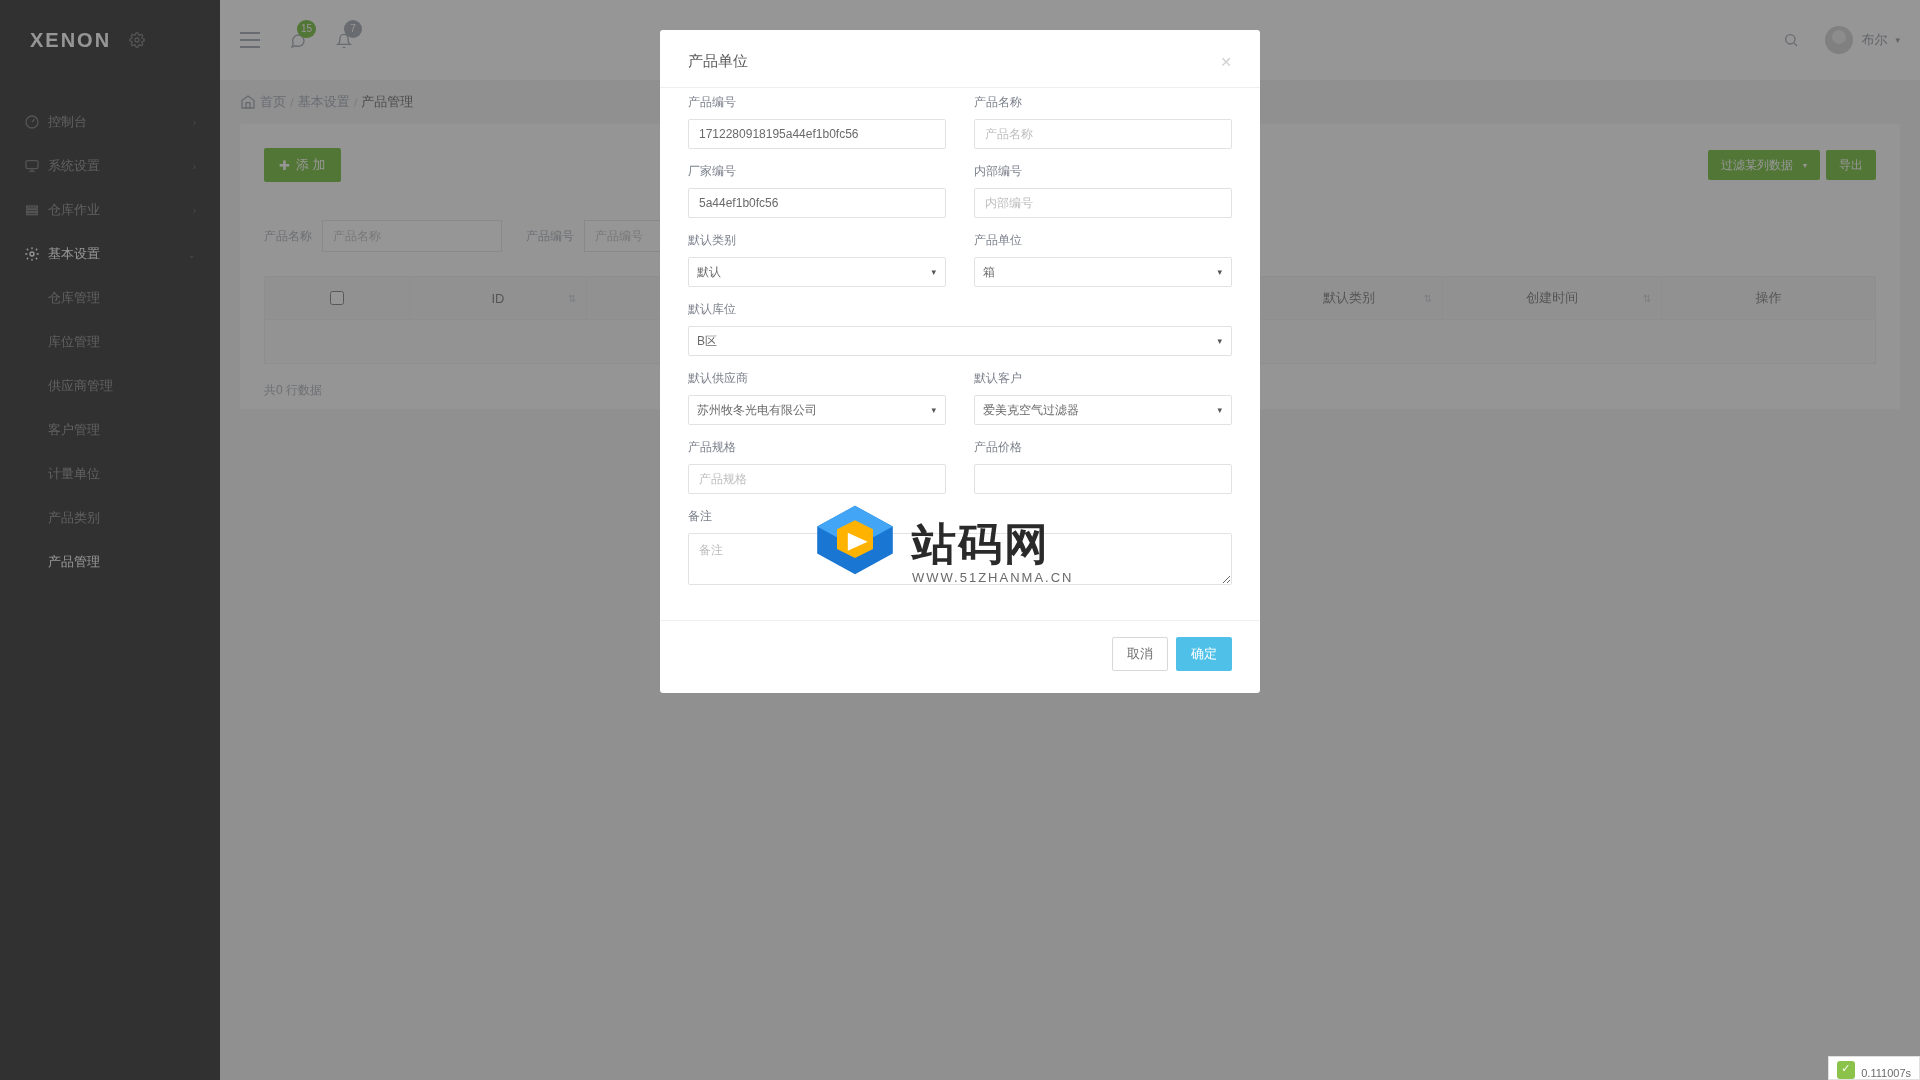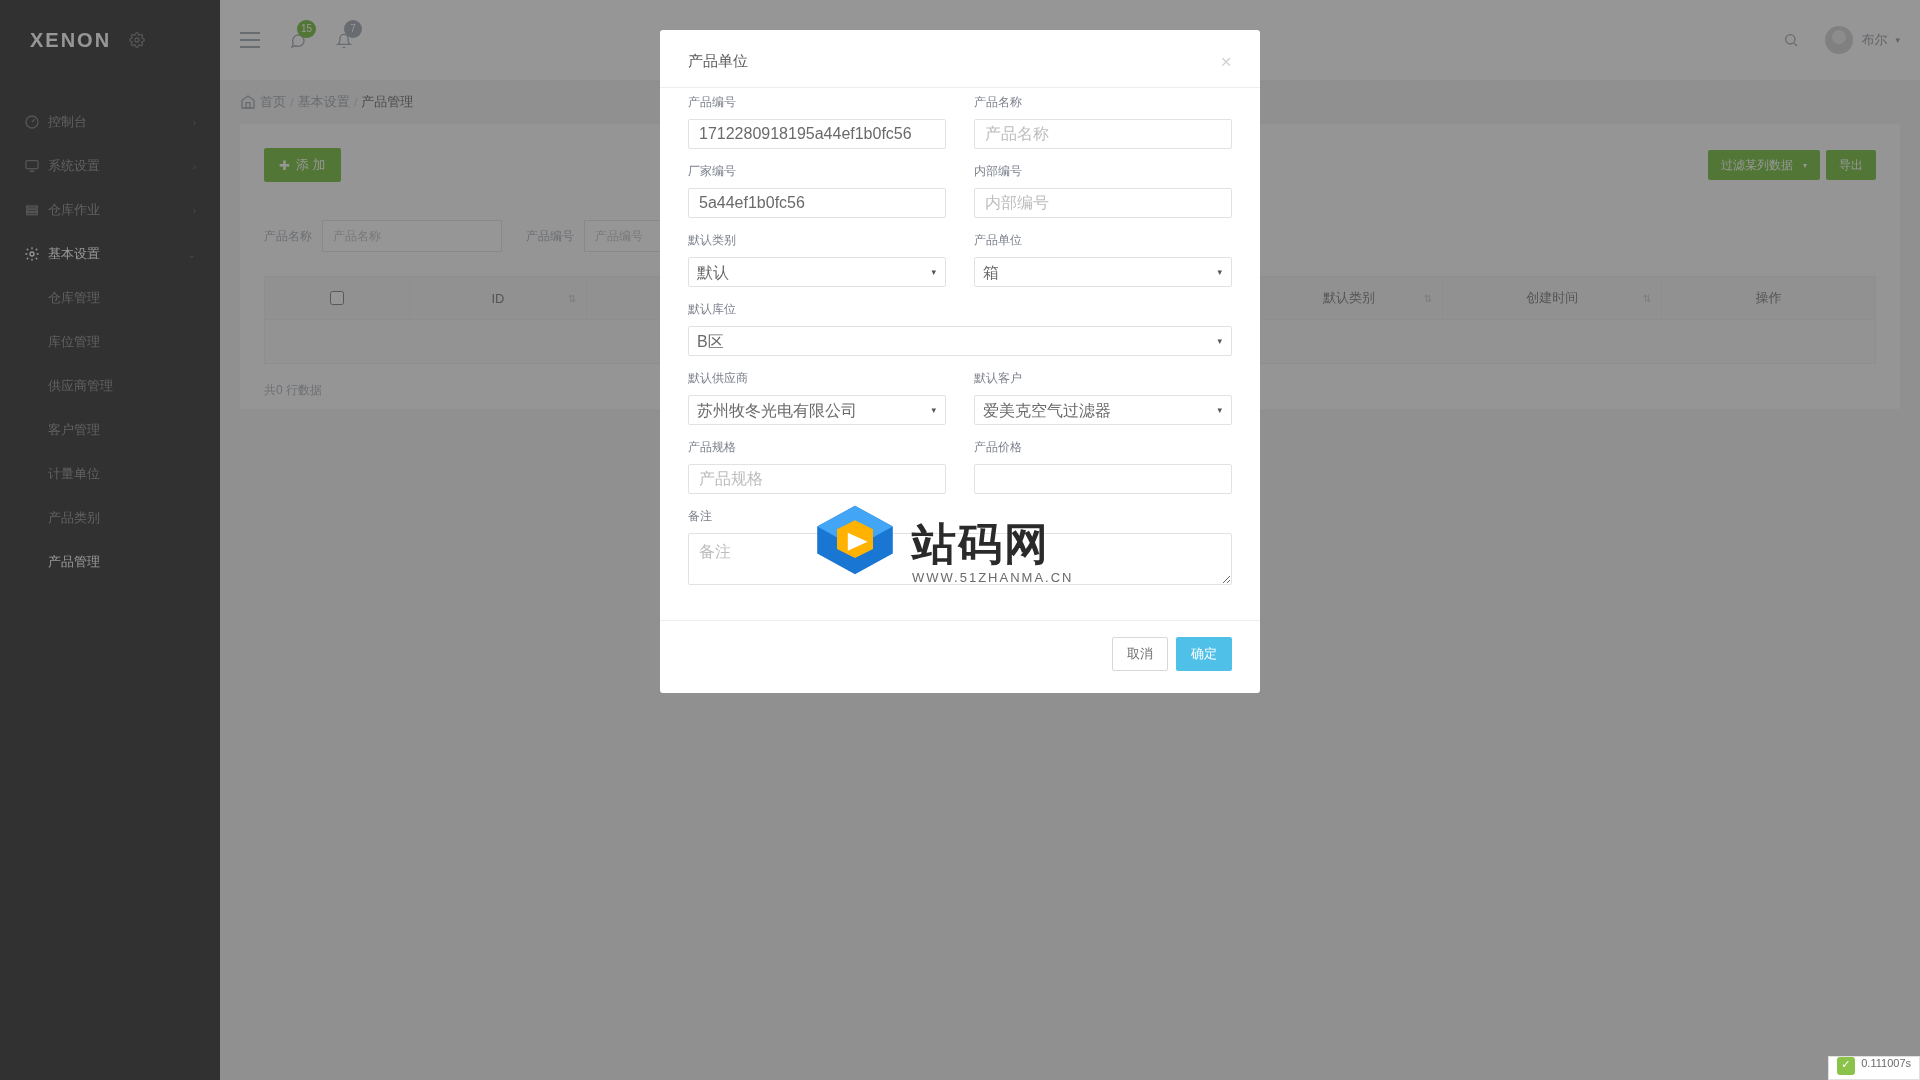--- a/index.html
+++ b/index.html
@@ -81,38 +81,38 @@
 
 .overlay { position: absolute; inset: 0; background: rgba(64,64,64,0.55); }
 .modal { position: absolute; width: 600px; left: 660px; top: 30px; background: #fff; border-radius: 3px; }
 .modal-header { padding: 22px 28px 16px; display: flex; align-items: center; }
 .modal-title { color: #5b5b5b; font-size: 15px; }
 .modal-close { margin-left: auto; color: #cfcfcf; cursor: pointer; font-size: 14px; }
 .modal-body { padding: 6px 28px 18px; border-top: 1px solid #eeeeee; max-height: none; }
 .form-row { display: flex; gap: 28px; margin-bottom: 14px; }
 .form-col { flex: 1; }
 .form-label { color: #7a7f8a; font-size: 12px; margin-bottom: 8px; display: block; }
-.form-input, .form-select, .form-textarea { width: 100%; border: 1px solid #e2e2e2; border-radius: 2px; font-size: 16px; color: #6a6a6a; }
+.form-input, .form-select, .form-textarea { width: 100%; border: 1px solid #e2e2e2; border-radius: 2px; font-size: 12px; color: #6a6a6a; }
 .form-input { height: 30px; padding: 0 10px; }
 .form-input::placeholder, .form-textarea::placeholder { color: #bdbdbd; }
 .form-select { height: 30px; padding: 0 8px; appearance: none; background: #fff; }
 .select-wrap { position: relative; }
 .select-wrap::after { content: "▾"; position: absolute; right: 10px; top: 50%; transform: translateY(-50%); color: #555; font-size: 9px; pointer-events: none; }
 .form-textarea { height: 52px; padding: 8px 10px; resize: vertical; font-family: inherit; }
 .modal-footer { padding: 16px 28px 22px; display: flex; justify-content: flex-end; gap: 8px; border-top: 1px solid #eeeeee; }
 
 
 .watermark { position: absolute; left: 810px; top: 494px; display: flex; align-items: center; pointer-events: none; }
 .wm-shape { width: 90px; height: 90px; position: relative; }
 .wm-text-box { margin-left: 12px; margin-top: 28px; }
 .wm-cn { font-size: 44px; font-weight: 700; color: #2a2a2a; letter-spacing: 2px; line-height: 1; }
 .wm-en { font-size: 13px; color: #6a6a6a; letter-spacing: 2px; margin-top: 4px; }
 
 
-.perf { position: absolute; right: 0; bottom: 0; height: 24px; background: #fff; border: 1px solid #e0e0e0; display: flex; align-items: flex-start; padding: 0 8px; font-size: 11px; color: #6a6a6a; }
+.perf { position: absolute; right: 0; bottom: 0; height: 24px; background: #fff; border: 1px solid #e0e0e0; display: flex; align-items: flex-end; padding: 0 8px; font-size: 11px; color: #6a6a6a; }
 .perf .leaf { width: 18px; height: 18px; background: #8bc34a; margin-right: 6px; border-radius: 3px; position: relative; }
 .perf .leaf::after { content: "✓"; color: #fff; font-size: 11px; position: absolute; left: 4px; top: 1px; }
 
 
 .svgicon { width: 16px; height: 16px; display: inline-block; vertical-align: middle; }
 </style>
 </head>
 <body>
 
 <div class="sidebar">

